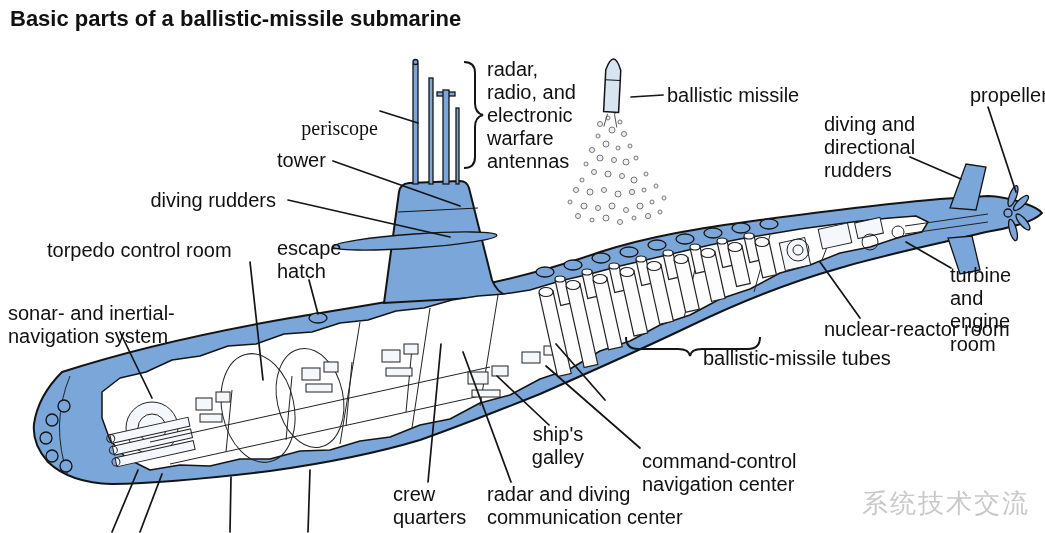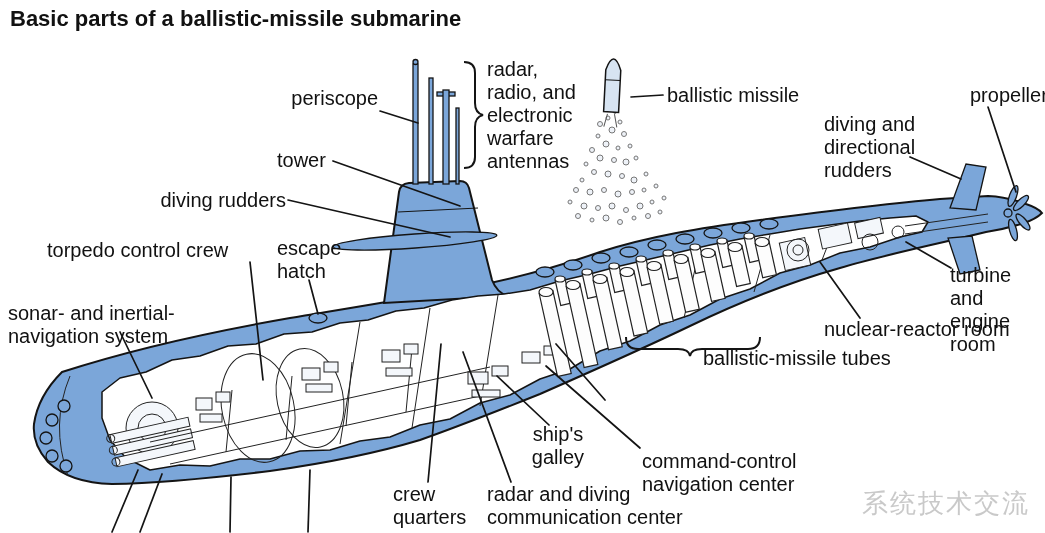--- a/index.html
+++ b/index.html
@@ -334,24 +334,24 @@
       <line x1="231" y1="477" x2="230" y2="532"></line>
       <line x1="310" y1="470" x2="308" y2="532"></line>
     </g>
 
     <path class="brace" d="M 464,62 Q 475,62 475,73 L 475,103 Q 475,113 483,115 Q 475,117 475,127 L 475,157 Q 475,168 464,168"></path>
     <path class="brace" d="M 626,337 Q 626,349 638,349 L 678,349 Q 689,349 690,356 Q 691,349 702,349 L 748,349 Q 760,349 760,337"></path>
   </svg>
 
   <div class="title">Basic parts of a ballistic-missile submarine</div>
 
-  <div class="label r" style="left:250px;top:87px;width:128px;">periscope</div>
+  <div class="label r" style="left:250px;top:117px;width:128px;font-family:Liberation Serif, serif;">periscope</div>
   <div class="label" style="left:277px;top:149px;">tower</div>
-  <div class="label r" style="left:158px;top:189px;width:128px;">diving rudders</div>
-  <div class="label" style="left:47px;top:239px;">torpedo control crew</div>
+  <div class="label r" style="left:148px;top:189px;width:128px;">diving rudders</div>
+  <div class="label" style="left:47px;top:239px;">torpedo control room</div>
   <div class="label" style="left:277px;top:237px;">escape
 hatch</div>
   <div class="label" style="left:8px;top:302px;">sonar- and inertial-
 navigation system</div>
   <div class="label" style="left:667px;top:84px;">ballistic missile</div>
   <div class="label" style="left:487px;top:58px;">radar,
 radio, and
 electronic
 warfare
 antennas</div>

